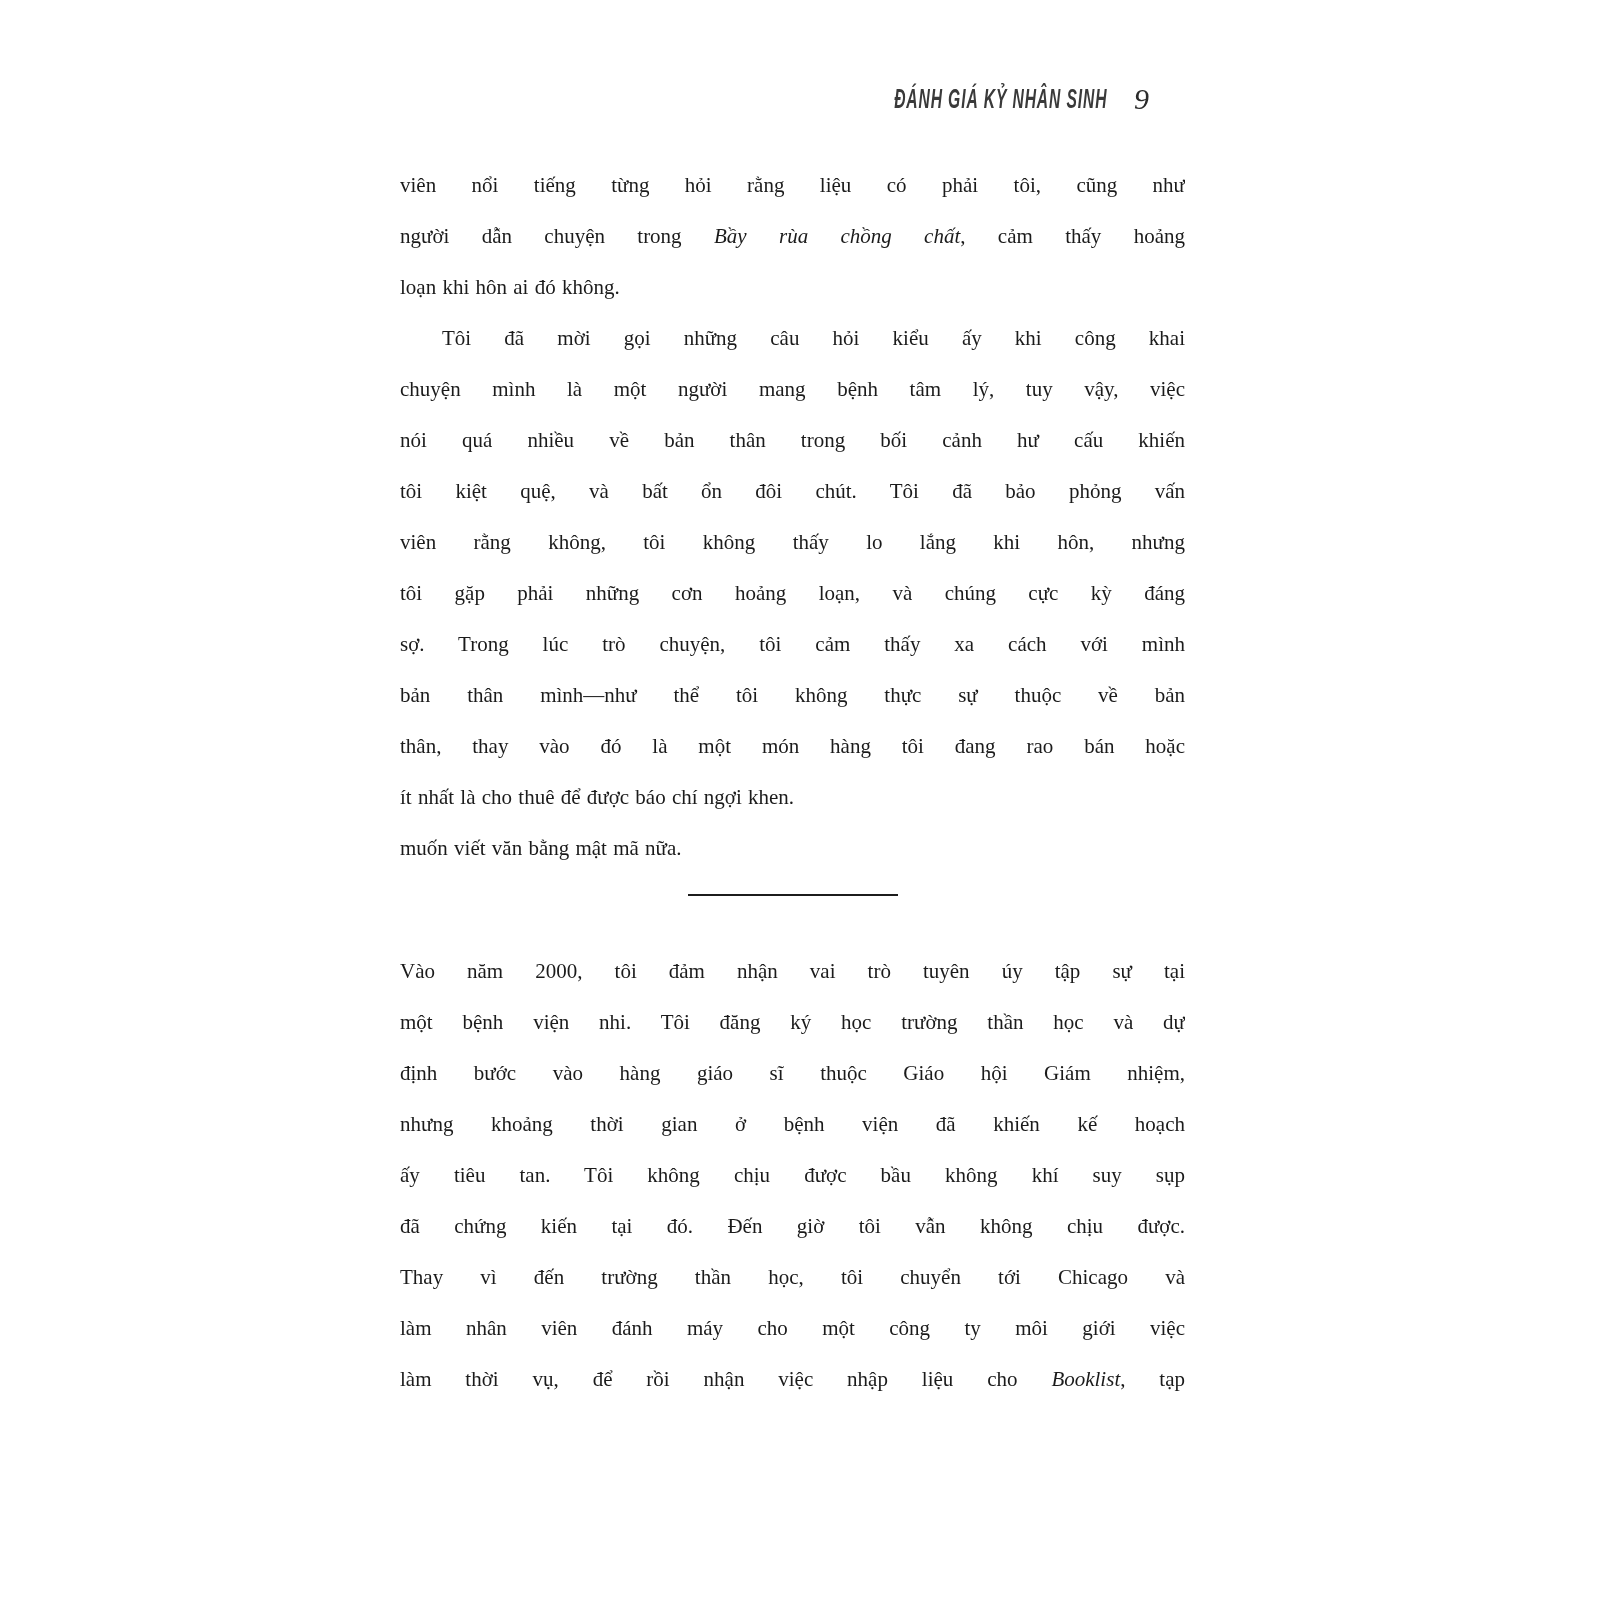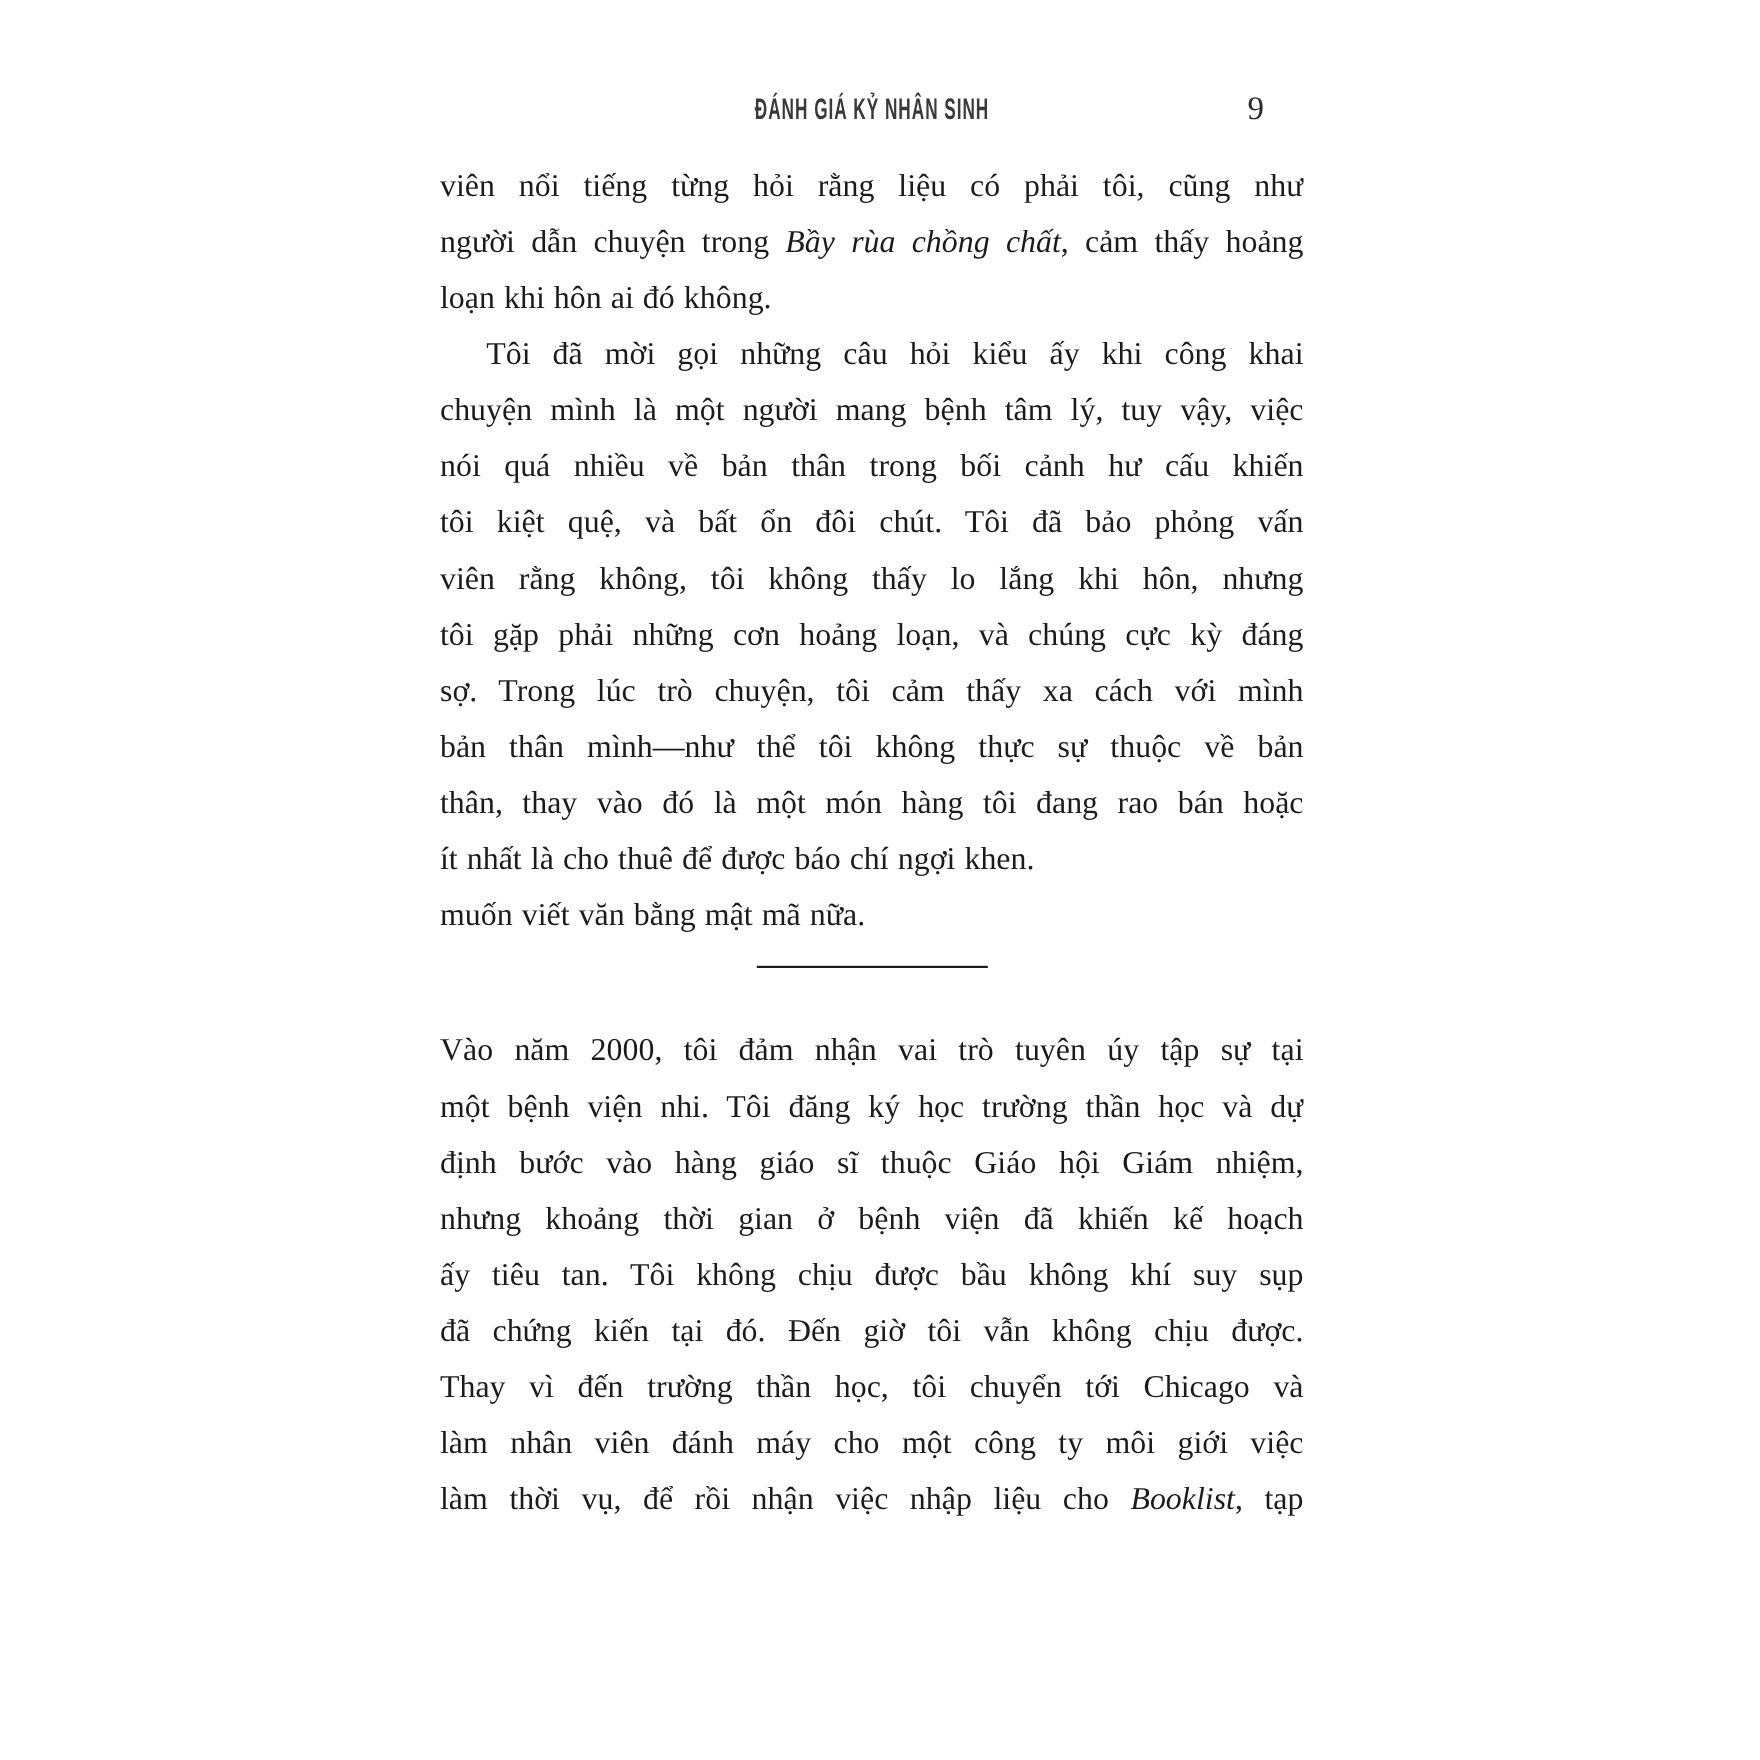--- a/index.html
+++ b/index.html
@@ -17,21 +17,22 @@
   }
   .column {
     position: absolute;
     left: 400px;
     top: 82px;
     width: 785px;
   }
   .running-head {
     position: relative;
     height: 34px;
-    text-align: center;
+    text-align: right;
+    font-style: italic;
   }
   .running-title {
     display: inline-block;
     font-family: "Liberation Sans", sans-serif;
     font-weight: 700;
     font-size: 27px;
     line-height: 34px;
     letter-spacing: 1.5px;
     color: #3a3a3a;
     transform: scaleX(0.58);
@@ -41,23 +42,23 @@
   .page-number {
     position: absolute;
     right: 36px;
     top: 0;
     font-family: "Liberation Serif", "DejaVu Serif", serif;
     font-size: 30px;
     line-height: 34px;
     color: #2b2b2b;
   }
   .body-text {
-    margin-top: 28px;
+    margin-top: 44px;
     color: #1b1b1b;
-    font-size: 29px;
+    font-size: 21px;
     word-spacing: 1px;
   }
   .paragraph { margin: 0; padding: 0; }
   .line {
     height: 51px;
     line-height: 51px;
     text-align: justify;
     text-align-last: justify;
     -moz-text-align-last: justify;
     overflow: hidden;

